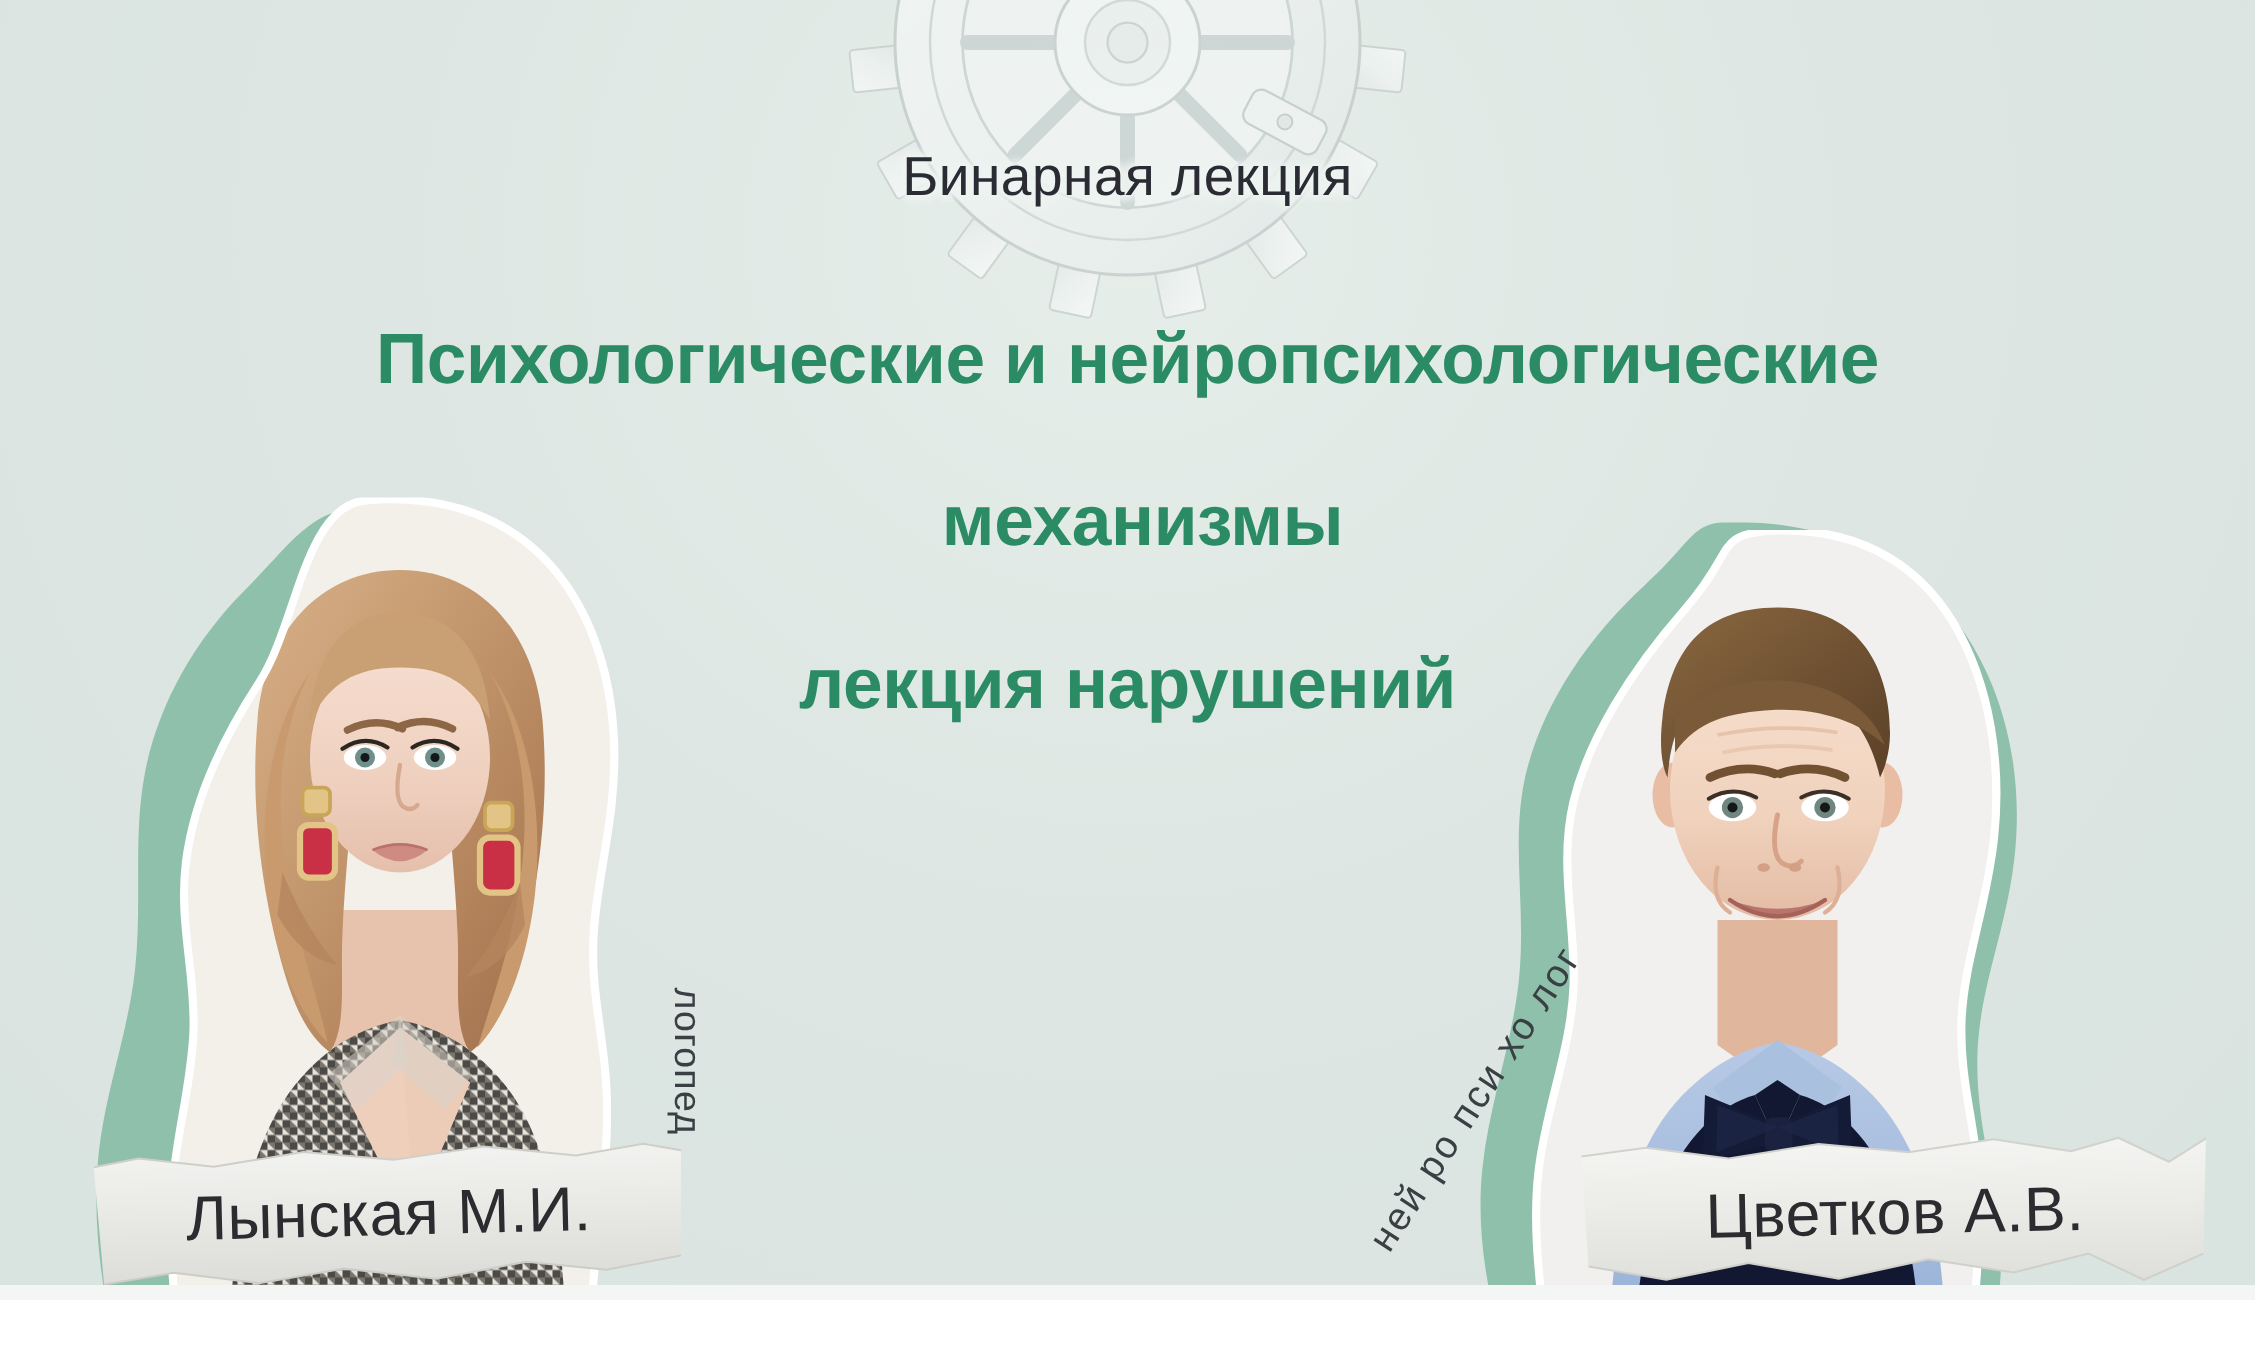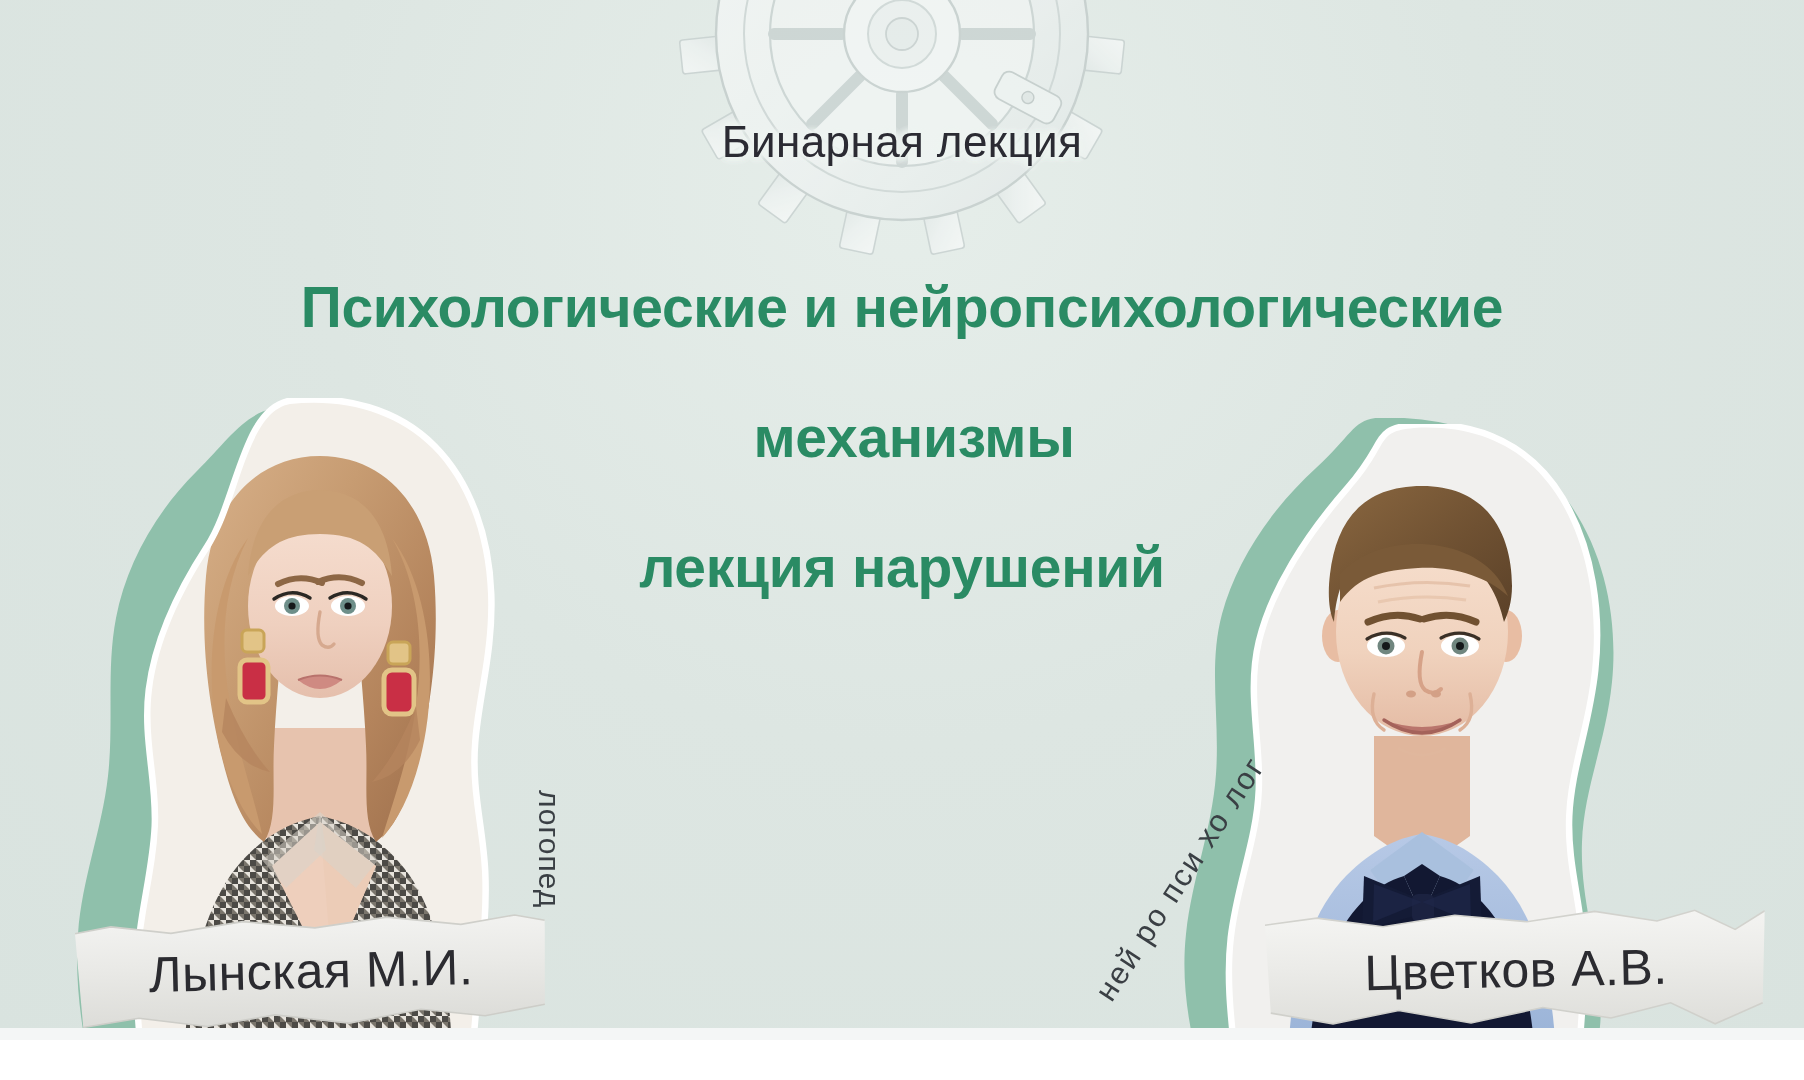--- a/index.html
+++ b/index.html
@@ -100,21 +100,21 @@
     left: 0;
     right: 0;
     top: 254px;
     text-align: center;
     color: #2a8b64;
     font-weight: 700;
     font-size: 57px;
     letter-spacing: -0.3px;
   }
   .title .line { display: block; }
-  .title .l1 { margin-bottom: 64px; margin-top: 20px; }
+  .title .l1 { margin-bottom: 64px; }
   .title .l2 { margin-bottom: 64px; padding-left: 24px; }
   .title .l3 { }
 
   
   .role {
     position: absolute;
     z-index: 5;
     color: #3a3f44;
     font-size: 30px;
     letter-spacing: 1px;

